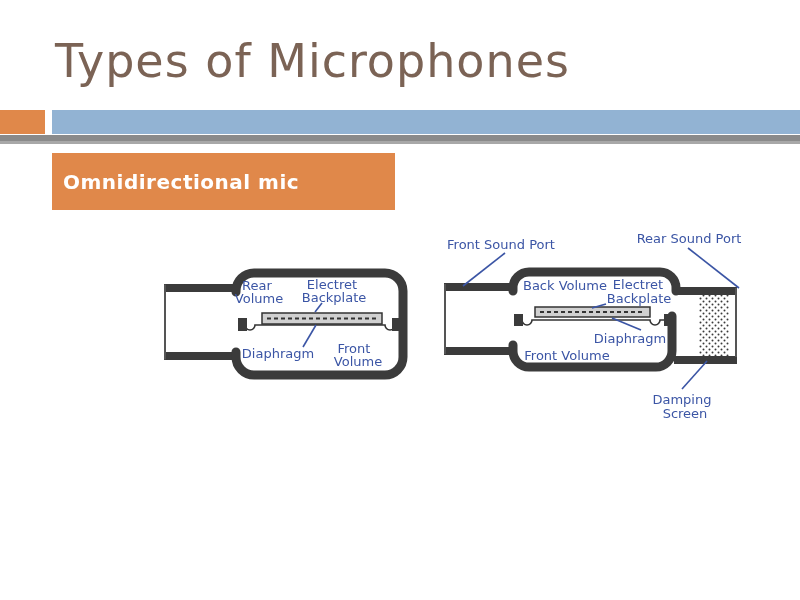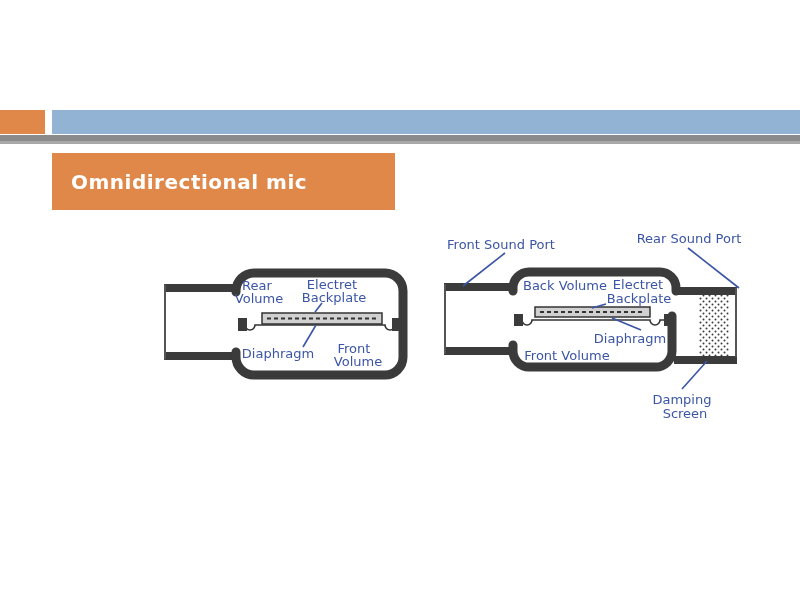--- a/index.html
+++ b/index.html
@@ -10,41 +10,42 @@
   .title{
     position:absolute;left:55px;top:34px;
     font-size:46px;font-weight:400;color:#7b6355;letter-spacing:1px;white-space:nowrap;
   }
   .accent-orange{position:absolute;left:0;top:110px;width:45px;height:24px;background:#e0884a;}
   .accent-blue{position:absolute;left:52px;top:110px;width:748px;height:24px;background:#92b3d3;}
   .rule-dark{position:absolute;left:0;top:135px;width:800px;height:6px;background:#8a8a8a;}
   .rule-light{position:absolute;left:0;top:141px;width:800px;height:3px;background:#a8a8a8;}
   .col-header{
     position:absolute;top:153px;height:57px;display:flex;align-items:center;
-    box-sizing:border-box;padding-left:19px;
+    box-sizing:border-box;padding-left:11px;
     color:#ffffff;font-size:20px;font-weight:bold;letter-spacing:0.5px;white-space:nowrap;
   }
   .col-header.omni{left:52px;width:343px;background:#e0884a;}
   .col-header.dir{left:418px;width:342px;background:#d9b55e;}
   svg{position:absolute;overflow:visible;}
   .wall8{stroke:#3b3b3b;stroke-width:8;stroke-linecap:butt;}
   .thincap{stroke:#555;stroke-width:2;}
   .capsule{fill:#ffffff;stroke:#3b3b3b;stroke-width:9;stroke-linejoin:round;stroke-linecap:round;}
   .thin{fill:none;stroke:#333;stroke-width:1.6;}
   .dark{fill:#3b3b3b;}
   .bar{fill:#d0d0d0;stroke:#333;stroke-width:1.5;}
   .dash{stroke:#333;stroke-width:2;stroke-dasharray:4 3;}
   .ptr{stroke:#3b55a5;stroke-width:1.6;fill:none;}
   .lbl{fill:#3b55a5;font-size:13px;font-family:"DejaVu Sans","Liberation Sans",sans-serif;text-anchor:middle;}
 </style>
 </head>
 <body>
 
 <div class="slide">
 
+  <div class="title">Types of Microphones</div>
 
   <div class="accent-orange"></div>
   <div class="accent-blue"></div>
   <div class="rule-dark"></div>
   <div class="rule-light"></div>
 
   <div class="col-header omni">
     <span>Omnidirectional mic</span>
   </div>
 

